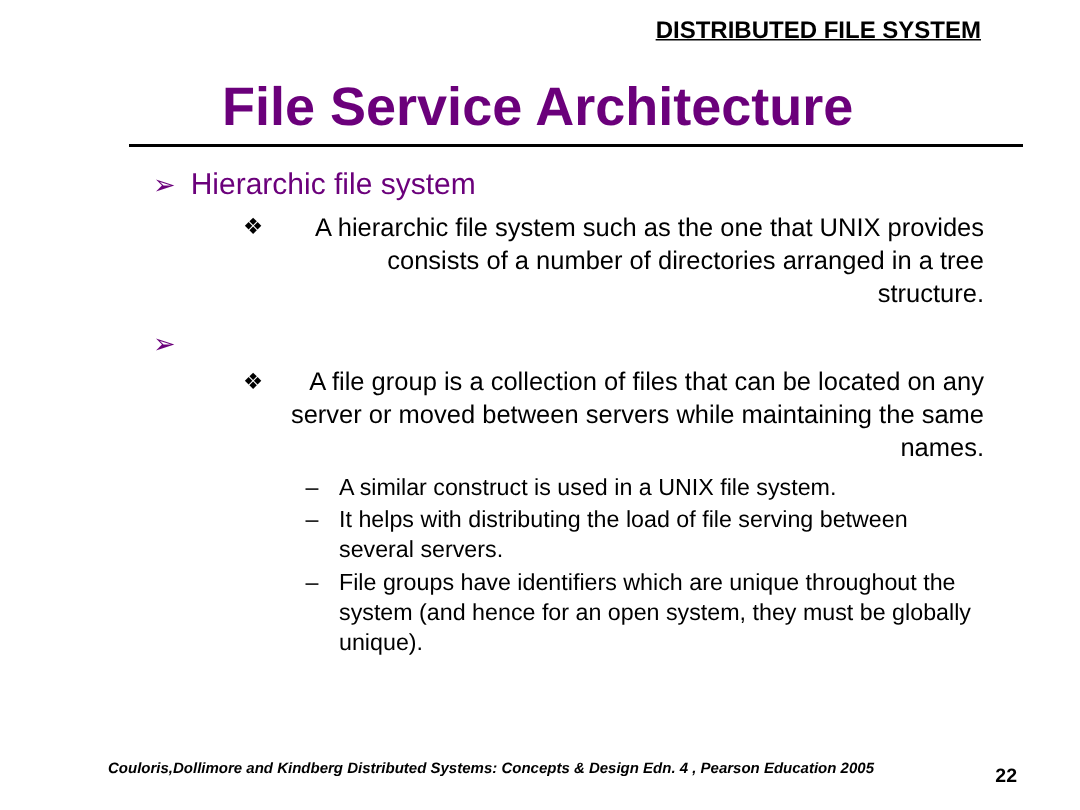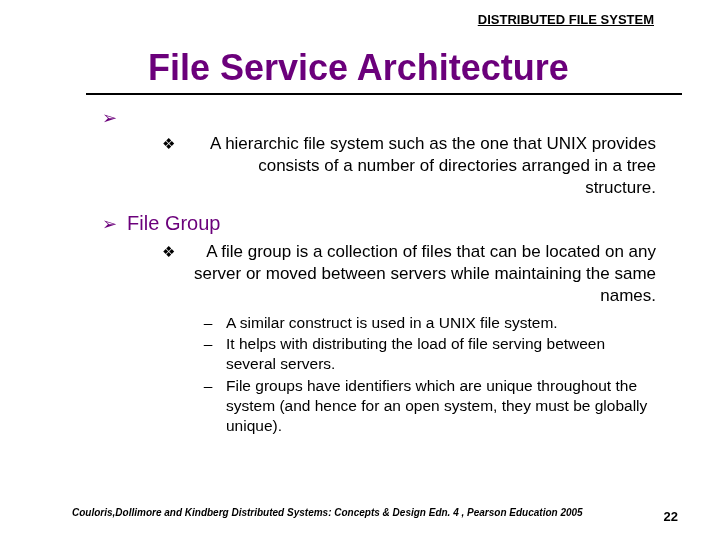--- a/index.html
+++ b/index.html
@@ -6,21 +6,21 @@
   html, body { width: 720px; height: 540px; }
   body {
     font-family: Arial, Helvetica, sans-serif;
     background: #fff;
     color: #000;
     position: relative;
     padding: 8px 28px 0 28px;
   }
   .header-label {
     text-align: right;
-    font-size: 13px;
+    font-size: 16px;
     font-weight: bold;
     text-decoration: underline;
     padding-right: 38px;
     padding-top: 4px;
   }
   .title {
     font-size: 36px;
     font-weight: bold;
     color: #6b007b;
     margin: 20px 0 4px 120px;
@@ -102,33 +102,33 @@
 <div class="header-label">DISTRIBUTED FILE SYSTEM</div>
 
 <h1 class="title">File Service Architecture</h1>
 <hr class="title-rule">
 
 <div class="content">
 
   <div class="section">
     <div class="section-head">
       <span class="arrow-bullet">➢</span>
+      <span>Hierarchic file system</span>
     </div>
     <div class="sub">
       <div class="sub-item">
         <span class="diamond-bullet">❖</span>
         <span class="sub-text">A hierarchic file system such as the one that UNIX provides consists of a number of directories arranged in a tree structure.</span>
       </div>
     </div>
   </div>
 
   <div class="section">
     <div class="section-head">
       <span class="arrow-bullet">➢</span>
-      <span>File Group</span>
     </div>
     <div class="sub">
       <div class="sub-item">
         <span class="diamond-bullet">❖</span>
         <span class="sub-text">A file group is a collection of files that can be located on any server or moved between servers while maintaining the same names.</span>
       </div>
       <div class="dash-list">
         <div class="dash-item">
           <span class="dash-bullet">–</span>
           <span class="dash-text">A similar construct is used in a UNIX file system.</span>

